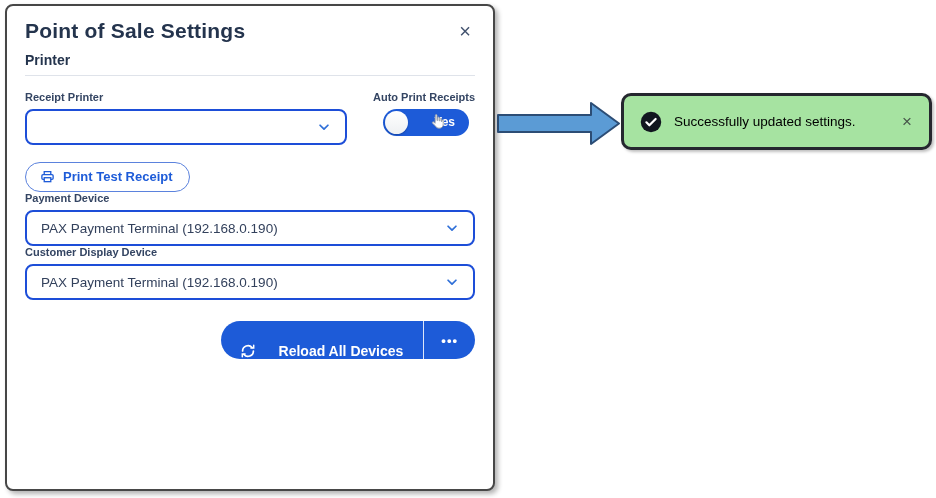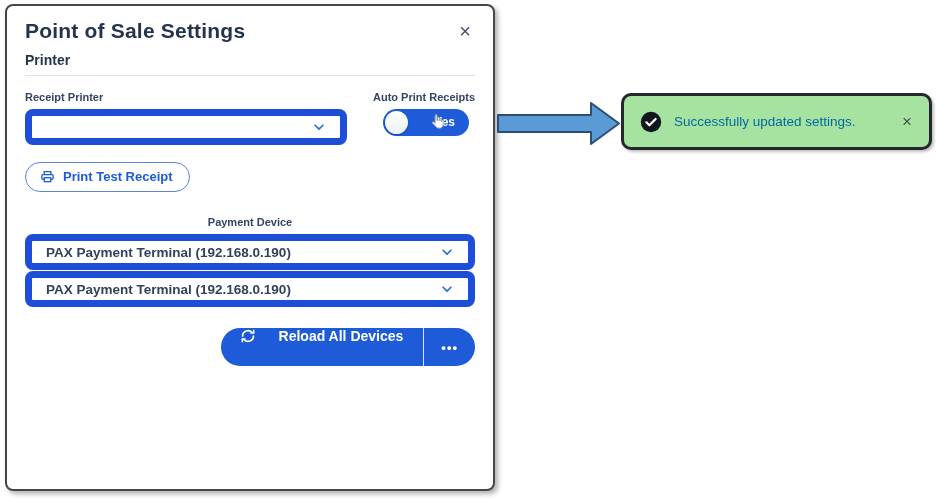--- a/index.html
+++ b/index.html
@@ -34,23 +34,23 @@
   .sh-display { margin-top:25px; }
 
   .field-label { font-size:11px; font-weight:bold; color:#344563; margin-bottom:6px; display:block; }
 
   .printer-row { display:flex; justify-content:space-between; margin-top:15px; }
   .printer-col-left { width:322px; }
   .printer-col-right { width:92px; position:relative; }
   .printer-col-right .field-label { text-align:right; white-space:nowrap; margin-left:-10px; }
 
   .select-box {
-    height:36px; border:7px solid #1d4ed8; border-radius:8px; background:#ffffff;
+    height:36px; border:2px solid #1d4ed8; border-radius:8px; background:#ffffff;
     display:flex; align-items:center; justify-content:space-between;
-    padding:0 14px; cursor:pointer; width:100%;font-weight:bold;
+    padding:0 14px; cursor:pointer; width:100%;
   }
   .select-value { font-size:13.5px; color:#33415c; }
   .chevron { width:14px; height:14px; flex:0 0 auto; }
 
   
   .toggle {
     position:relative; width:86px; height:27px; background:#1d5bd8;
     border-radius:999px; margin-top:5px; cursor:pointer;
   }
   .toggle-knob {
@@ -66,31 +66,31 @@
 
   
   .print-test-btn {
     margin-top:17px; display:inline-flex; align-items:flex-start; gap:8px;
     border:1.5px solid #5b82dd; border-radius:999px; background:#ffffff;
     padding:6px 16px 7px 14px; color:#1d5bd8; font-size:13px; font-weight:bold;
     cursor:pointer; font-family:inherit;
   }
   .print-test-btn svg { width:15px; height:15px; }
 
-  .device-label { margin-top:24px;text-align:center; }
+  .device-label { margin-top:0; }
   .full-select { margin-top:1px; }
 
   
   .modal-footer { display:flex; justify-content:flex-end; margin-top:21px; }
   .split-btn {
     display:flex; background:#1d5bd8; border-radius:999px; height:38px;
     overflow:hidden; align-items:stretch;
   }
   .split-main {
-    display:flex; align-items:flex-start; gap:23px; padding:0 20px 0 19px;
+    display:flex; align-items:flex-end; gap:23px; padding:0 20px 0 19px;
     color:#ffffff; font-size:14px; font-weight:bold; cursor:pointer;
     background:none; border:none; font-family:inherit;
   }
   .split-main svg { width:16px; height:16px; }
   .split-divider { width:1px; background:rgba(255,255,255,0.85); margin:0; }
   .split-more {
     display:flex; align-items:center; padding:0 17px; color:#ffffff;
     font-size:13px; font-weight:bold; letter-spacing:1px; cursor:pointer;
     background:none; border:none; font-family:inherit;
   }
@@ -99,21 +99,21 @@
   .arrow-shape { position:absolute; left:497px; top:100px; width:124px; height:47px; }
 
   
   .toast {
     position:absolute; left:621px; top:93px; width:311px; height:57px;
     background:#a6e3a1; border:3px solid #25272f; border-radius:10px;
     display:flex; align-items:center; padding:0 15px 0 16px;
     box-shadow:2px 2px 3px rgba(0,0,0,0.25);
   }
   .toast-check { width:22px; height:22px; flex:0 0 auto; }
-  .toast-message { flex:1; margin-left:12px; font-size:13.5px; font-weight:500; color:#0369a1; }
+  .toast-message { flex:1; margin-left:12px; font-size:13.5px; font-weight:500; color:#000000; }
   .toast-close {
     font-size:17px; color:#47564a; background:none; border:none; cursor:pointer;
     font-family:inherit; padding:0 2px;
   }
 </style>
 </head>
 <body>
 
 <div class="canvas">
 
@@ -162,20 +162,21 @@
     
     <span class="field-label device-label">Payment Device</span>
     <div class="select-box full-select">
       <span class="select-value">PAX Payment Terminal (192.168.0.190)</span>
       <svg class="chevron" viewBox="0 0 16 16" fill="none">
         <path d="M3.5 6l4.5 4.5L12.5 6" stroke="#2f6fd8" stroke-width="2" stroke-linecap="round" stroke-linejoin="round"></path>
       </svg>
     </div>
 
     
+    <span class="field-label device-label">Customer Display Device</span>
     <div class="select-box full-select">
       <span class="select-value">PAX Payment Terminal (192.168.0.190)</span>
       <svg class="chevron" viewBox="0 0 16 16" fill="none">
         <path d="M3.5 6l4.5 4.5L12.5 6" stroke="#2f6fd8" stroke-width="2" stroke-linecap="round" stroke-linejoin="round"></path>
       </svg>
     </div>
 
     
     <div class="modal-footer">
       <div class="split-btn">

